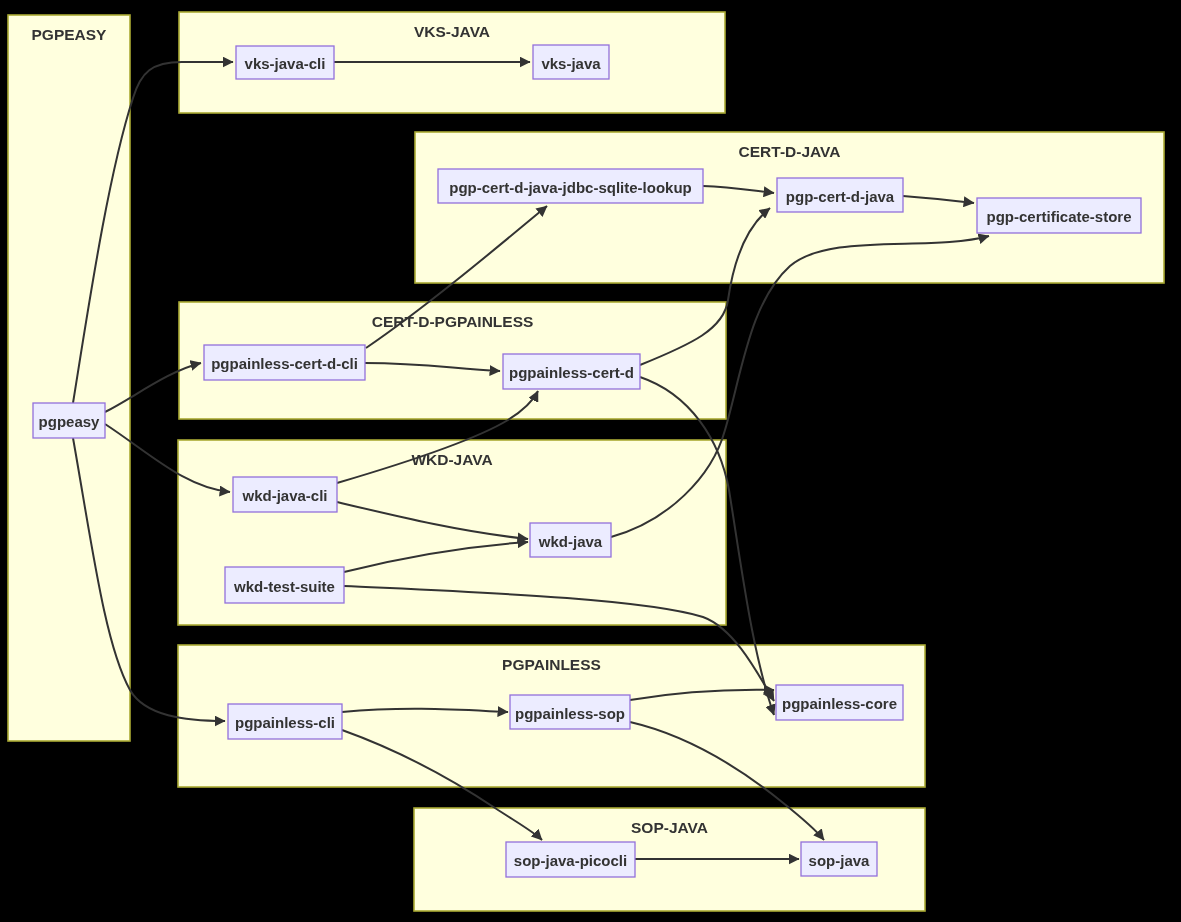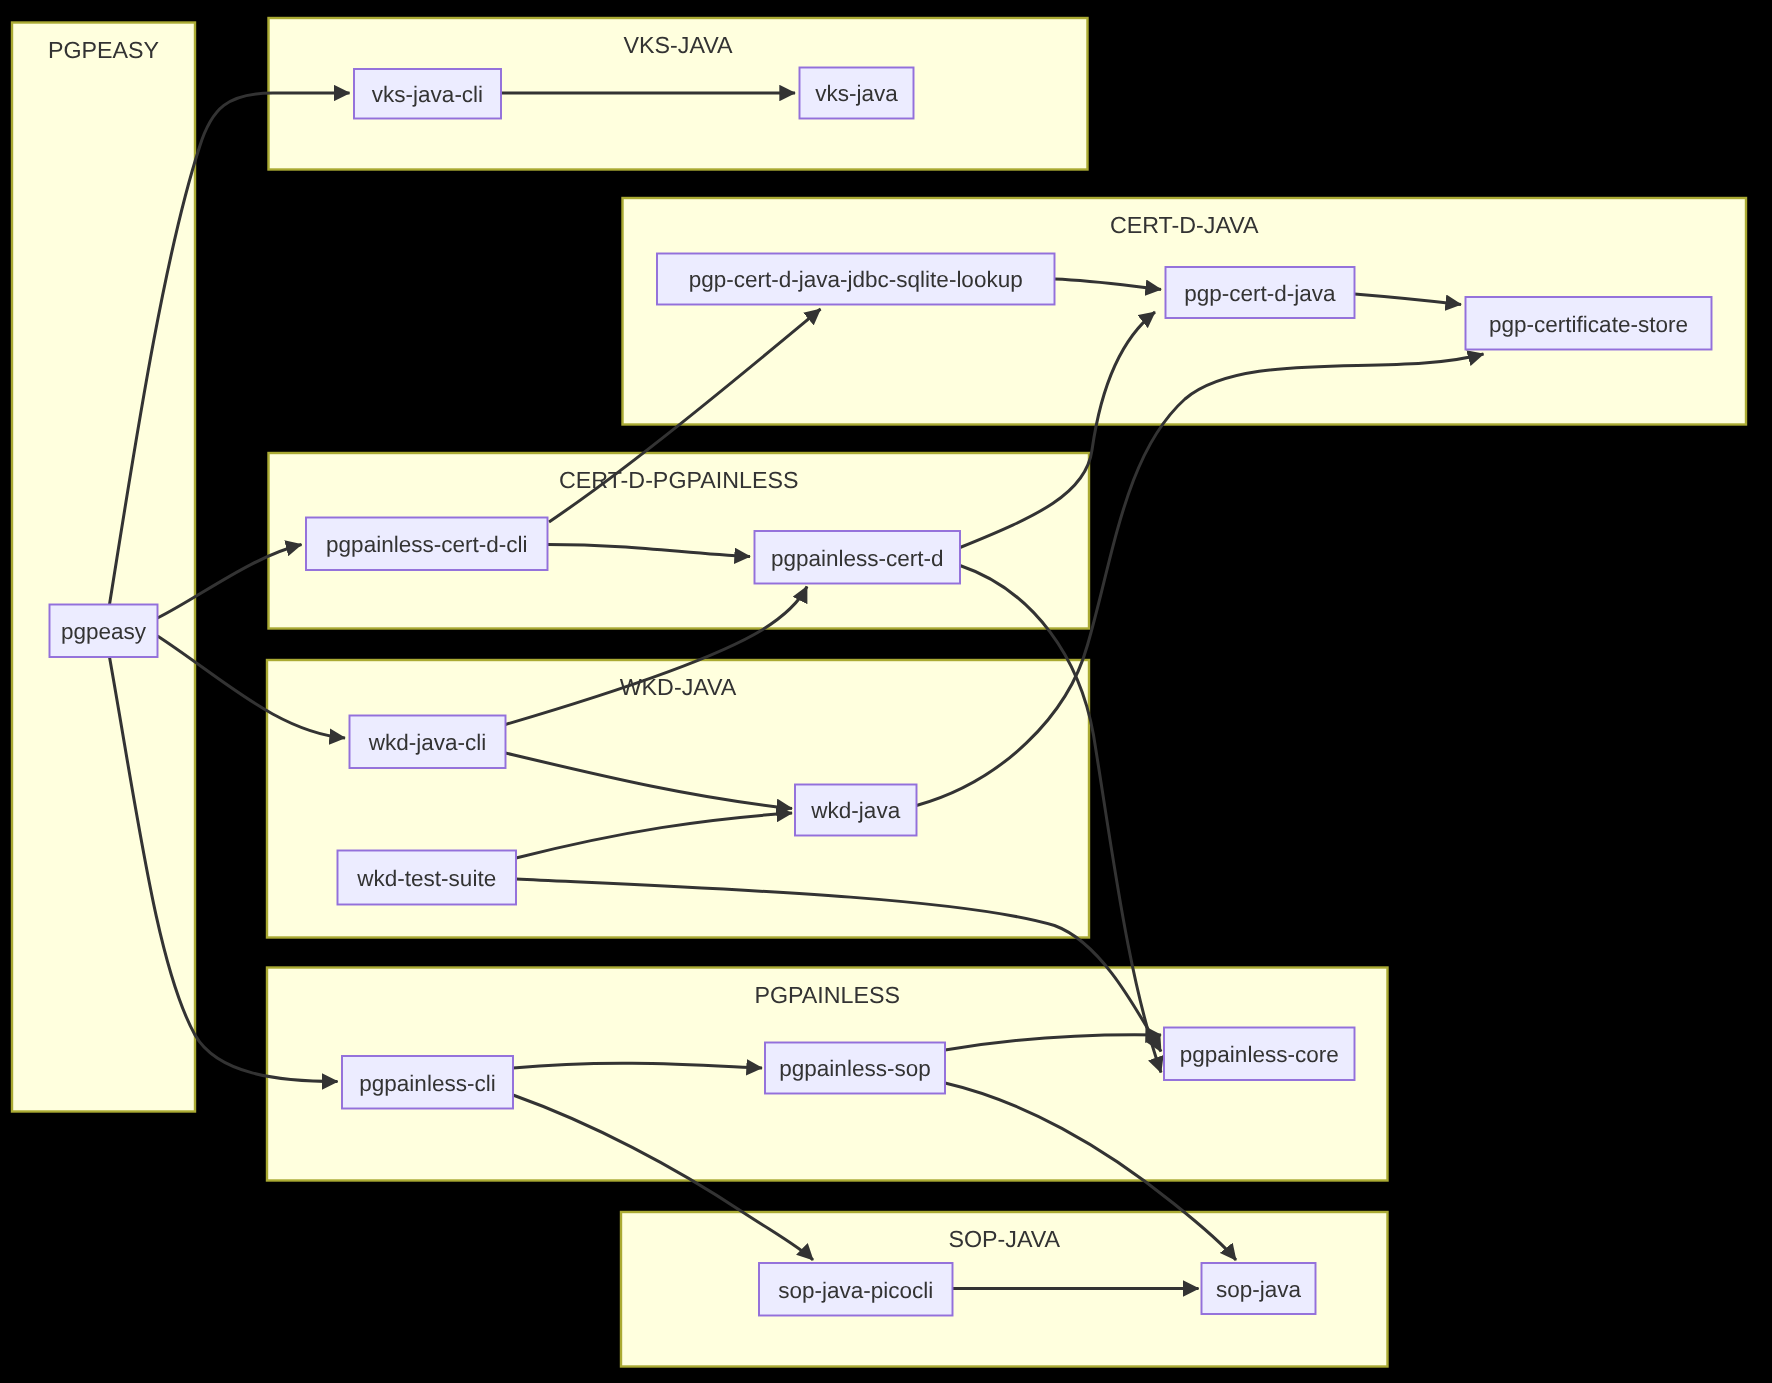--- a/index.html
+++ b/index.html
@@ -1,17 +1,17 @@
 <!DOCTYPE html>
 <html><head>
 <meta charset="utf-8">
 <style>
   html, body { margin: 0; padding: 0; }
   body { background: #000000; width: 1181px; height: 922px; overflow: hidden; }
-  #diagram-wrap { width: 1181px; height: 812px; }
+  #diagram-wrap { width: 1181px; height: 812px; font-weight: bold; }
   svg { display: block; }
   svg text {
     font-family: "Liberation Sans", "DejaVu Sans", sans-serif;
     fill: #333333;
   }
   text.cluster-title { font-size: 15.5px; }
   text.node-label { font-size: 15px; }
   rect.cluster { stroke-width: 1.6; }
   rect.node { stroke-width: 1.3; }
   path.edge { fill: none; stroke-width: 2; }

